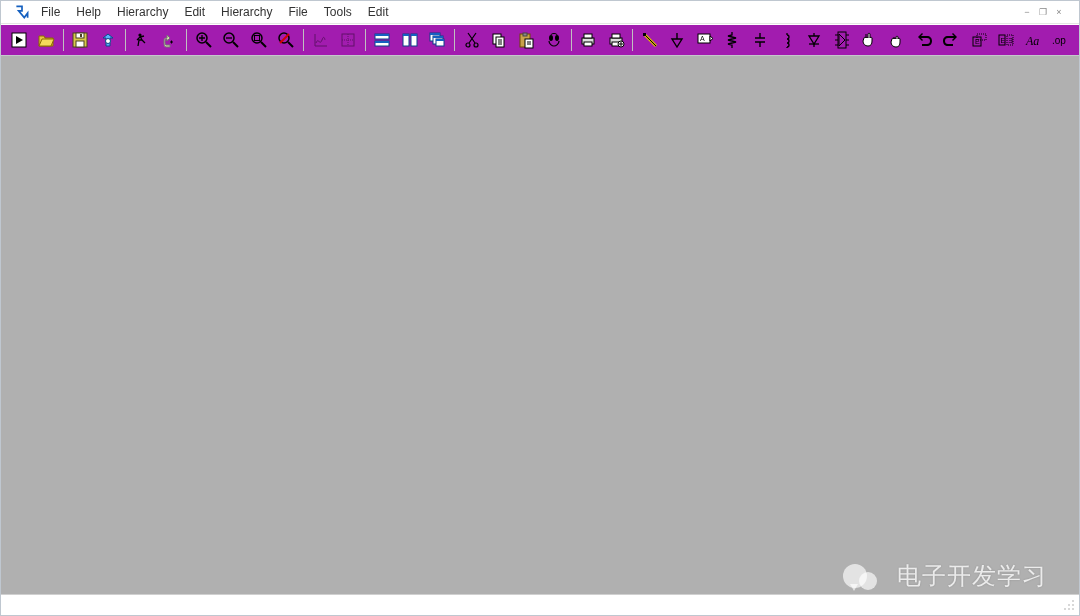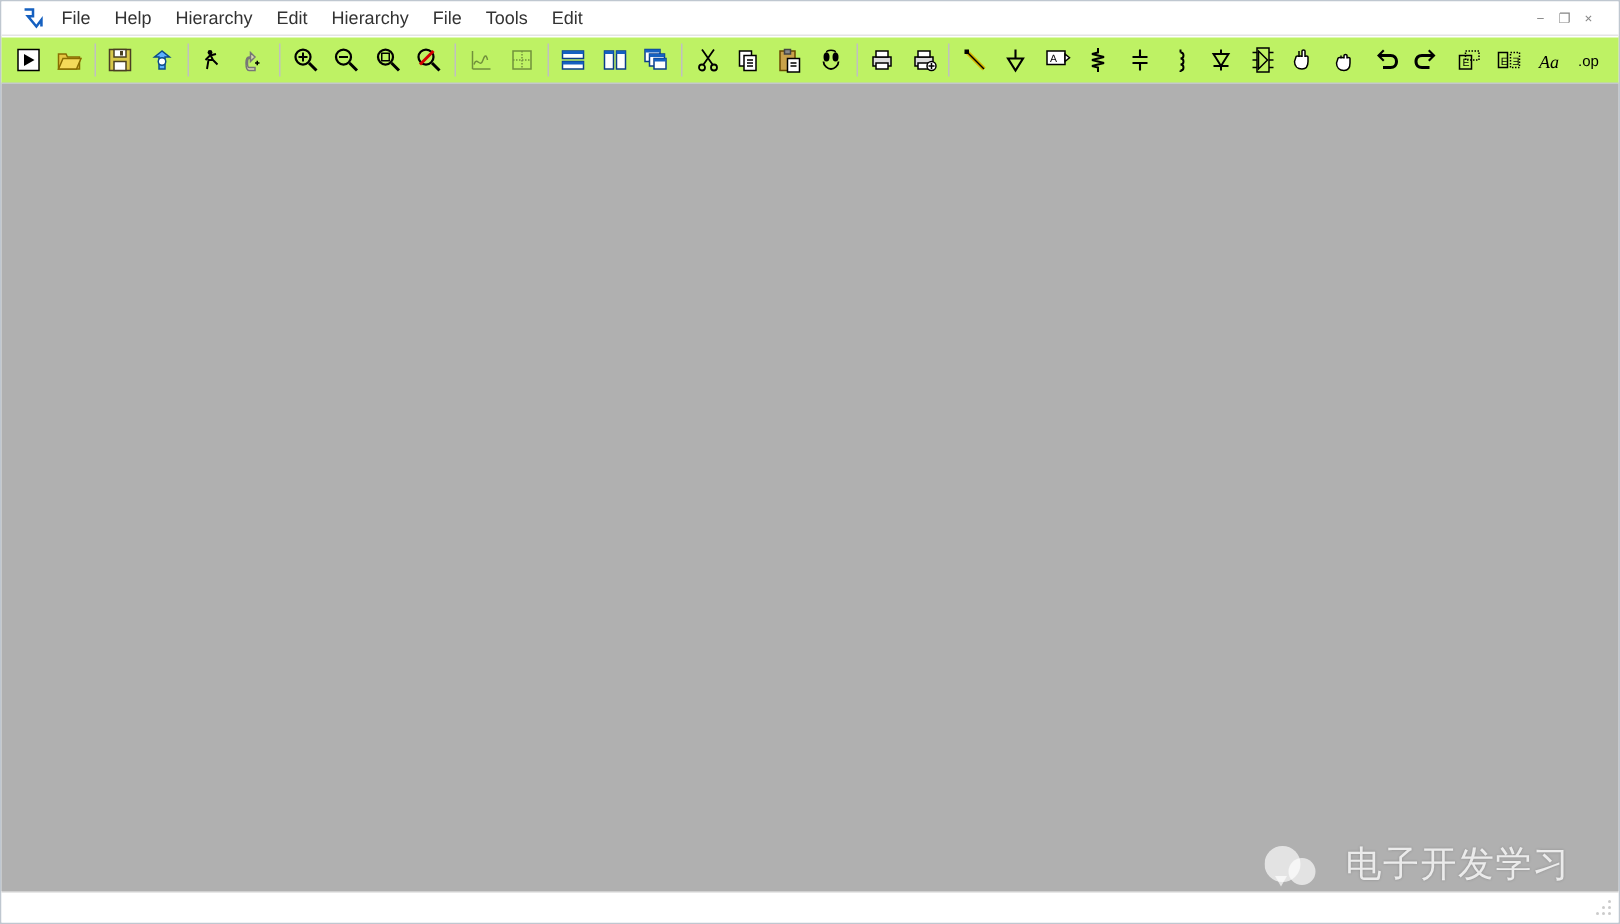--- a/index.html
+++ b/index.html
@@ -19,21 +19,21 @@
             color:#555;}
 
   .menubar { height:22px; display:flex; align-items:center; background:#fff;
              border-bottom:1px solid #e4e4e4; padding:0 12px; gap:0;}
   .docicon { width:18px; height:18px; display:flex; align-items:center; justify-content:center;
              margin-right:2px;}
   .menuitem { padding: 2px 8px; color:#333; font-size:12px; }
   .mdi-ctl { margin-left:auto; display:flex; gap:0;}
   .mdi-btn { width:16px; height:16px; color:#888; font-size:9px; line-height:16px; text-align:center;}
 
-  .toolbar { height:30px; background:#bef264;
+  .toolbar { height:30px; background:#a21caf;
              border-top:1px solid #fff; border-bottom:1px solid #c4c7cc;
              display:flex; align-items:center; padding:0 4px; gap:0;}
   .tbbtn { width:24px; height:24px; display:flex; align-items:center; justify-content:center;
            margin:0 1px; border:1px solid transparent; border-radius:2px;}
   .tbbtn svg { width:18px; height:18px; display:block; }
   .tbbtn.disabled { opacity:.4; }
   .tsep { width:1px; height:22px; background:#c0c0c0; margin:0 3px;}
 
   .canvas { flex:1; background:#b0b0b0; }
   .statusbar { height:20px; background:#fff; border-top:1px solid #d0d0d0;

